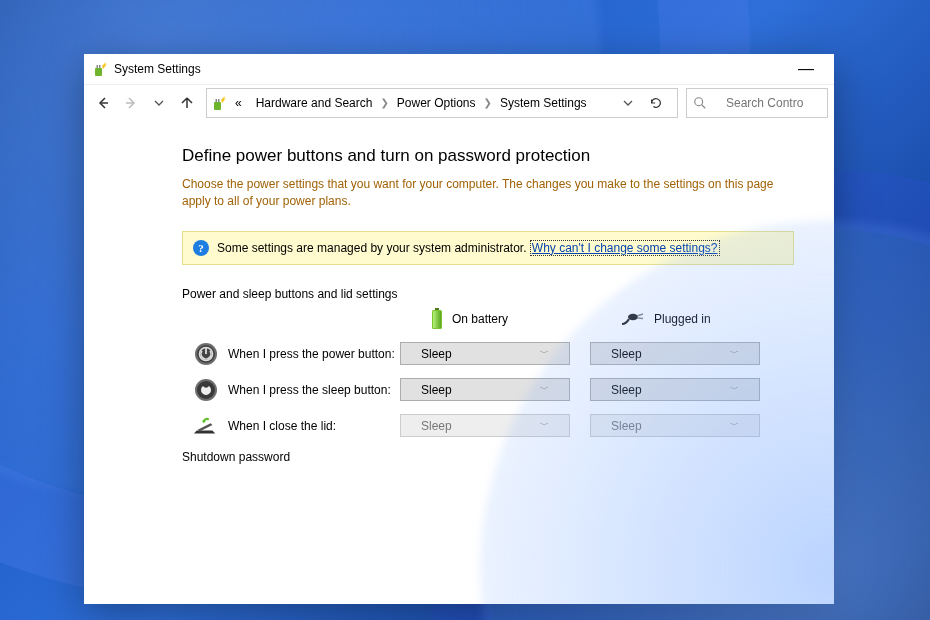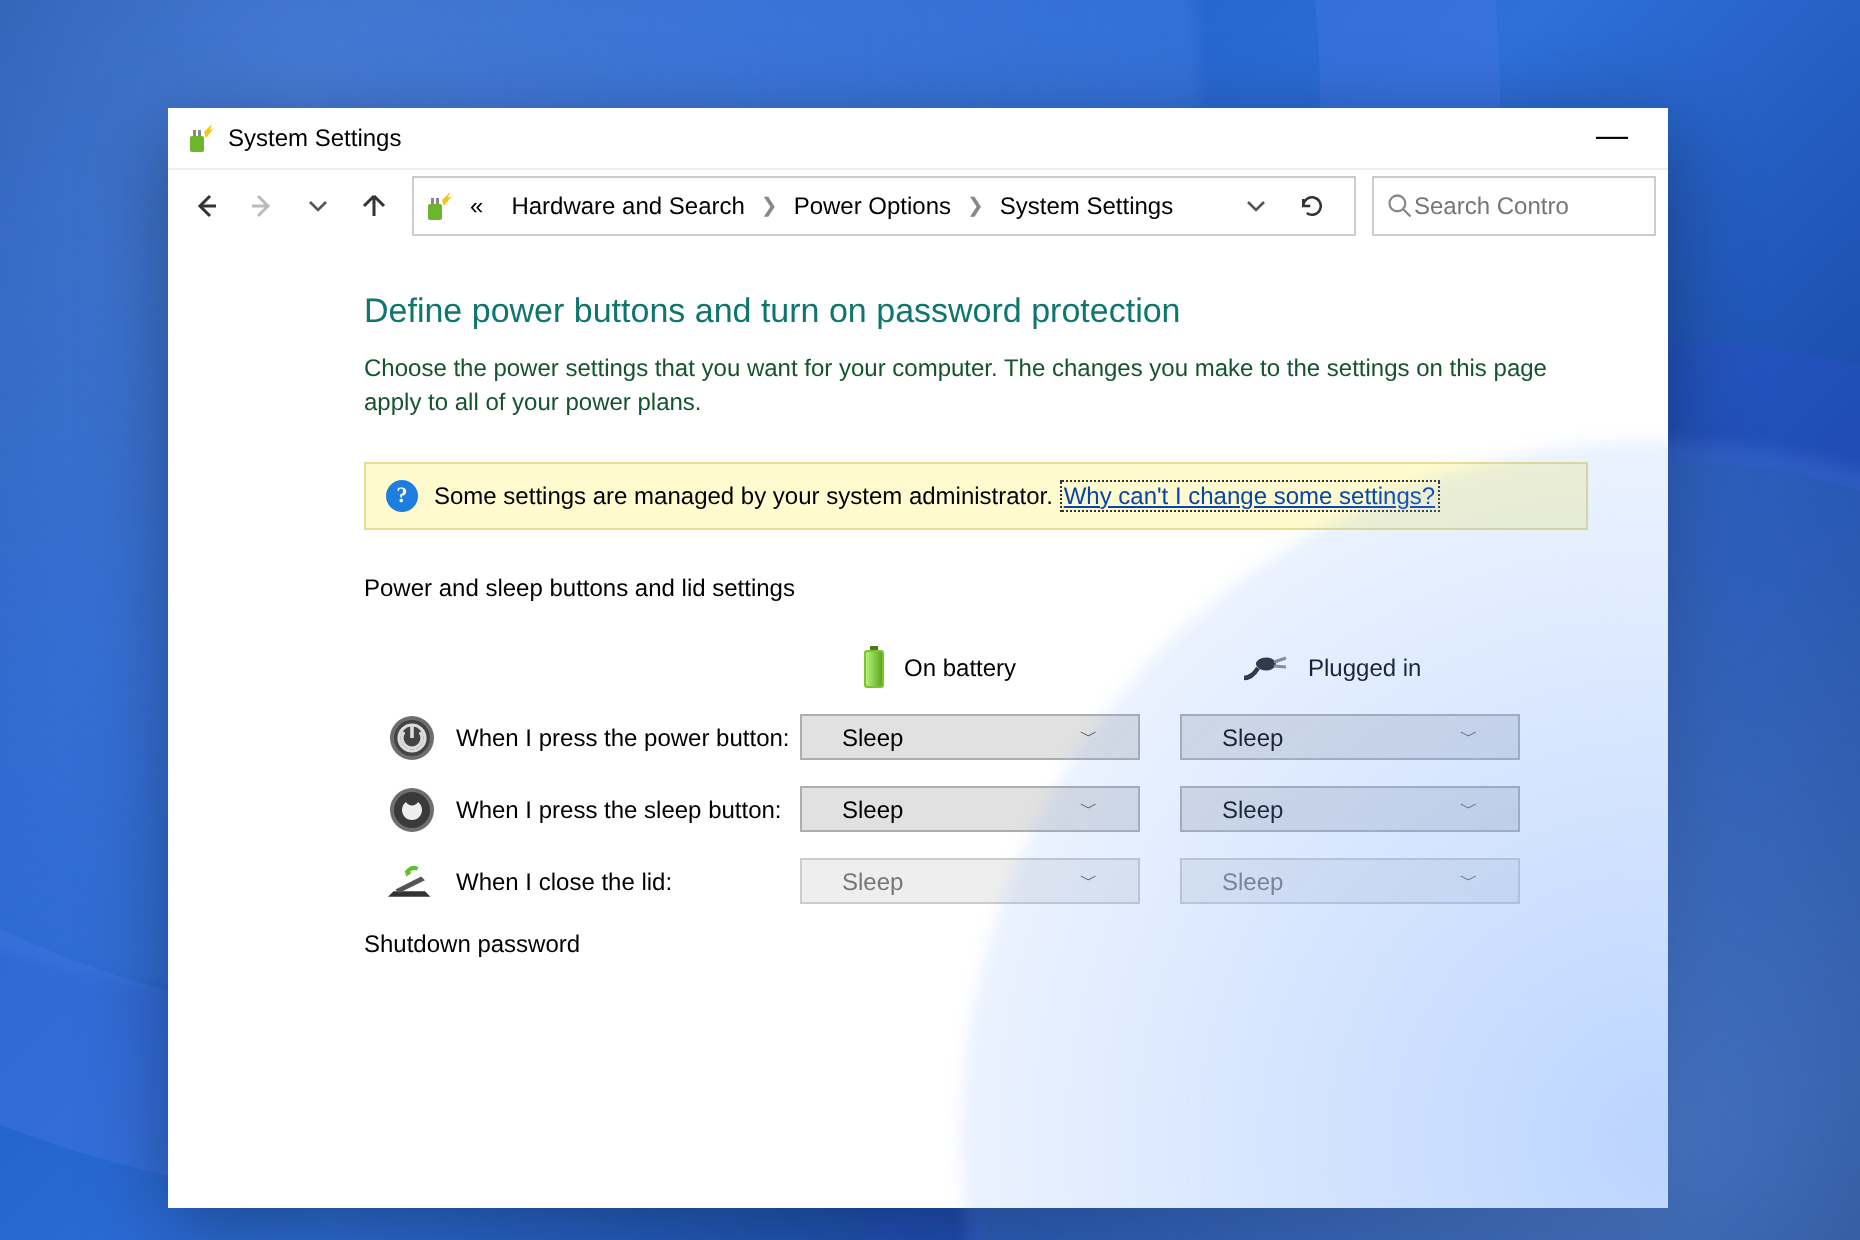--- a/index.html
+++ b/index.html
@@ -59,42 +59,42 @@
     flex: 1; height: 30px; border:1px solid #ccc; display:flex; align-items:center;
     padding: 0 4px; gap:2px; margin: 0 6px 0 4px;
     min-width: 0;
   }
   .addr .crumb { padding: 2px 6px; white-space:nowrap; }
   .addr .sep { color:#888; font-size:10px; }
   .addr .tail { flex:1; }
   .addr .chev, .addr .refresh { width:24px; text-align:center; color:#555; }
   .search {
     width: 142px; height:30px; border:1px solid #ccc; display:flex; align-items:center;
-    padding: 0 6px; color:#888; gap:0;
+    padding: 0 6px; color:#888; gap:19px;
   }
   .search input { border:none; outline:none; flex:1; font-size:12px; color:#555; width: 90px; }
 
   
   .content { flex:1; padding: 26px 40px 0 98px; overflow:hidden; position:relative; }
-  .heading { color:#0f766e; font-size:17px; font-weight:400; margin-bottom:10px; }
-  .desc { color:#14532d; font-size:12px; line-height:1.45; max-width:610px; margin-bottom:20px; }
+  .heading { color:#000000; font-size:17px; font-weight:400; margin-bottom:10px; }
+  .desc { color:#a16207; font-size:12px; line-height:1.45; max-width:610px; margin-bottom:20px; }
 
   .notice {
     background:#fffbce; border:1px solid #e6e08e;
     padding:8px 10px; display:flex; align-items:center; gap:8px;
     font-size:12px; margin-bottom:22px; max-width:640px;
   }
   .notice a { color:#0645ad; text-decoration:underline; border:1px dotted #333; padding:0 1px;}
   .info-icon {
     width:16px; height:16px; border-radius:50%; background:#1e7de0; color:#fff;
     font-weight:bold; font-size:11px; display:flex; align-items:center; justify-content:center;
     font-family: Georgia, serif; flex-shrink:0;
   }
 
-  .section-label { font-size:12px; margin-bottom:22px; }
+  .section-label { font-size:12px; margin-bottom:7px; }
 
   .cols-header { display:flex; padding-left:248px; gap:20px; margin-bottom:12px; }
   .cols-header .col { width:170px; display:flex; align-items:center; gap:8px; font-size:12px; }
 
   .row { display:flex; align-items:center; margin-bottom:12px; }
   .row .label { width:218px; display:flex; align-items:center; gap:10px; font-size:12px; padding-left:12px;}
   .row .label .icon { width:24px; height:24px; display:flex; align-items:center; justify-content:center; flex-shrink:0;}
   .row select, .fake-select {
     width:170px; height:23px; border:1px solid #adadad; background:#e1e1e1;
     font-size:12px; padding:0 20px; margin-right:20px;

